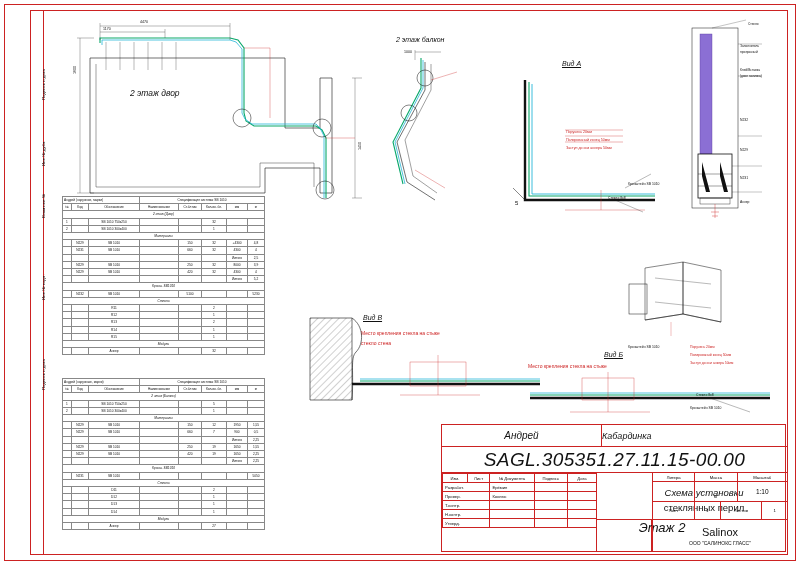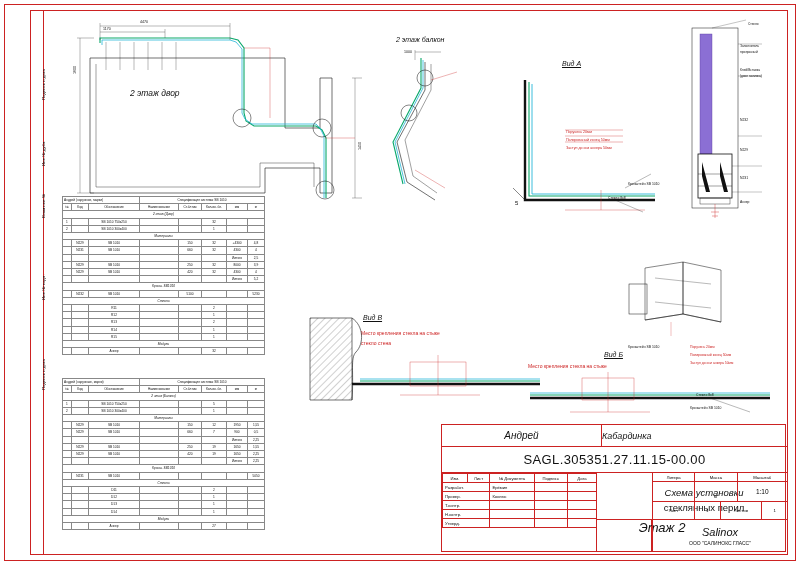--- a/index.html
+++ b/index.html
@@ -598,21 +598,21 @@
     <div class="abs" style="left:0;top:0;width:345px;height:22px;border-bottom:1px solid #cc2222;box-sizing:border-box;">
       <div class="abs" style="left:0;top:0;width:160px;height:21px;border-right:1px solid #cc2222;box-sizing:border-box;display:flex;align-items:center;justify-content:center;">
         <span style="font-size:10px;font-style:italic;color:#111;">Андрей</span>
       </div>
       <div class="abs" style="left:160px;top:0;width:185px;height:21px;display:flex;align-items:center;justify-content:flex-start;">
         <span style="font-size:9px;font-style:italic;color:#111;">Кабардинка</span>
       </div>
     </div>
 
     <div class="abs" style="left:0;top:22px;width:345px;height:26px;border-bottom:1px solid #cc2222;box-sizing:border-box;display:flex;align-items:center;justify-content:center;">
-      <span style="font-size:13px;color:#111;letter-spacing:0.4px;">SAGL.305351.27.11.15-00.00</span>
+      <span style="font-size:19px;font-style:italic;color:#111;letter-spacing:0.4px;">SAGL.305351.27.11.15-00.00</span>
     </div>
 
     <div class="abs" style="left:0;top:48px;width:155px;height:79px;border-right:1px solid #cc2222;box-sizing:border-box;">
       <table class="tb" style="width:155px;font-size:4.2px;">
         <tbody>
             <tr>
           <td style="width:20px;text-align:center;">Изм.</td>
           <td style="width:18px;text-align:center;">Лист</td>
           <td style="width:38px;text-align:center;">№ Документа</td>
           <td style="width:28px;text-align:center;">Подпись</td>
@@ -678,19 +678,19 @@
         <div style="flex:0.6;border-left:1px solid #cc2222;display:flex;align-items:center;justify-content:center;font-size:4.4px;">1</div>
         <div style="flex:1;border-left:1px solid #cc2222;display:flex;align-items:center;justify-content:center;font-size:4.4px;">Листов</div>
         <div style="flex:0.6;border-left:1px solid #cc2222;display:flex;align-items:center;justify-content:center;font-size:4.4px;">1</div>
       </div>
 
       <div class="abs" style="left:0;top:47px;width:55px;height:32px;border-right:1px solid #cc2222;box-sizing:border-box;"></div>
       <div class="abs" style="left:0;top:47px;width:130px;height:32px;display:flex;justify-content:center;">
         <span style="font-size:13px;font-style:italic;color:#111;">Этаж 2</span>
       </div>
       <div class="abs" style="left:55px;top:47px;width:135px;height:32px;border-left:1px solid #cc2222;box-sizing:border-box;display:flex;flex-direction:column;align-items:center;justify-content:center;">
-        <span style="font-size:11px;font-style:italic;color:#111;">Salinox</span>
+        <span style="font-size:11px;color:#111;">Salinox</span>
         <span style="font-size:5px;color:#111;margin-top:2px;">ООО "САЛИНОКС ГЛАСС"</span>
       </div>
     </div>
   </div>
 
 </div>
 
 </body></html>

